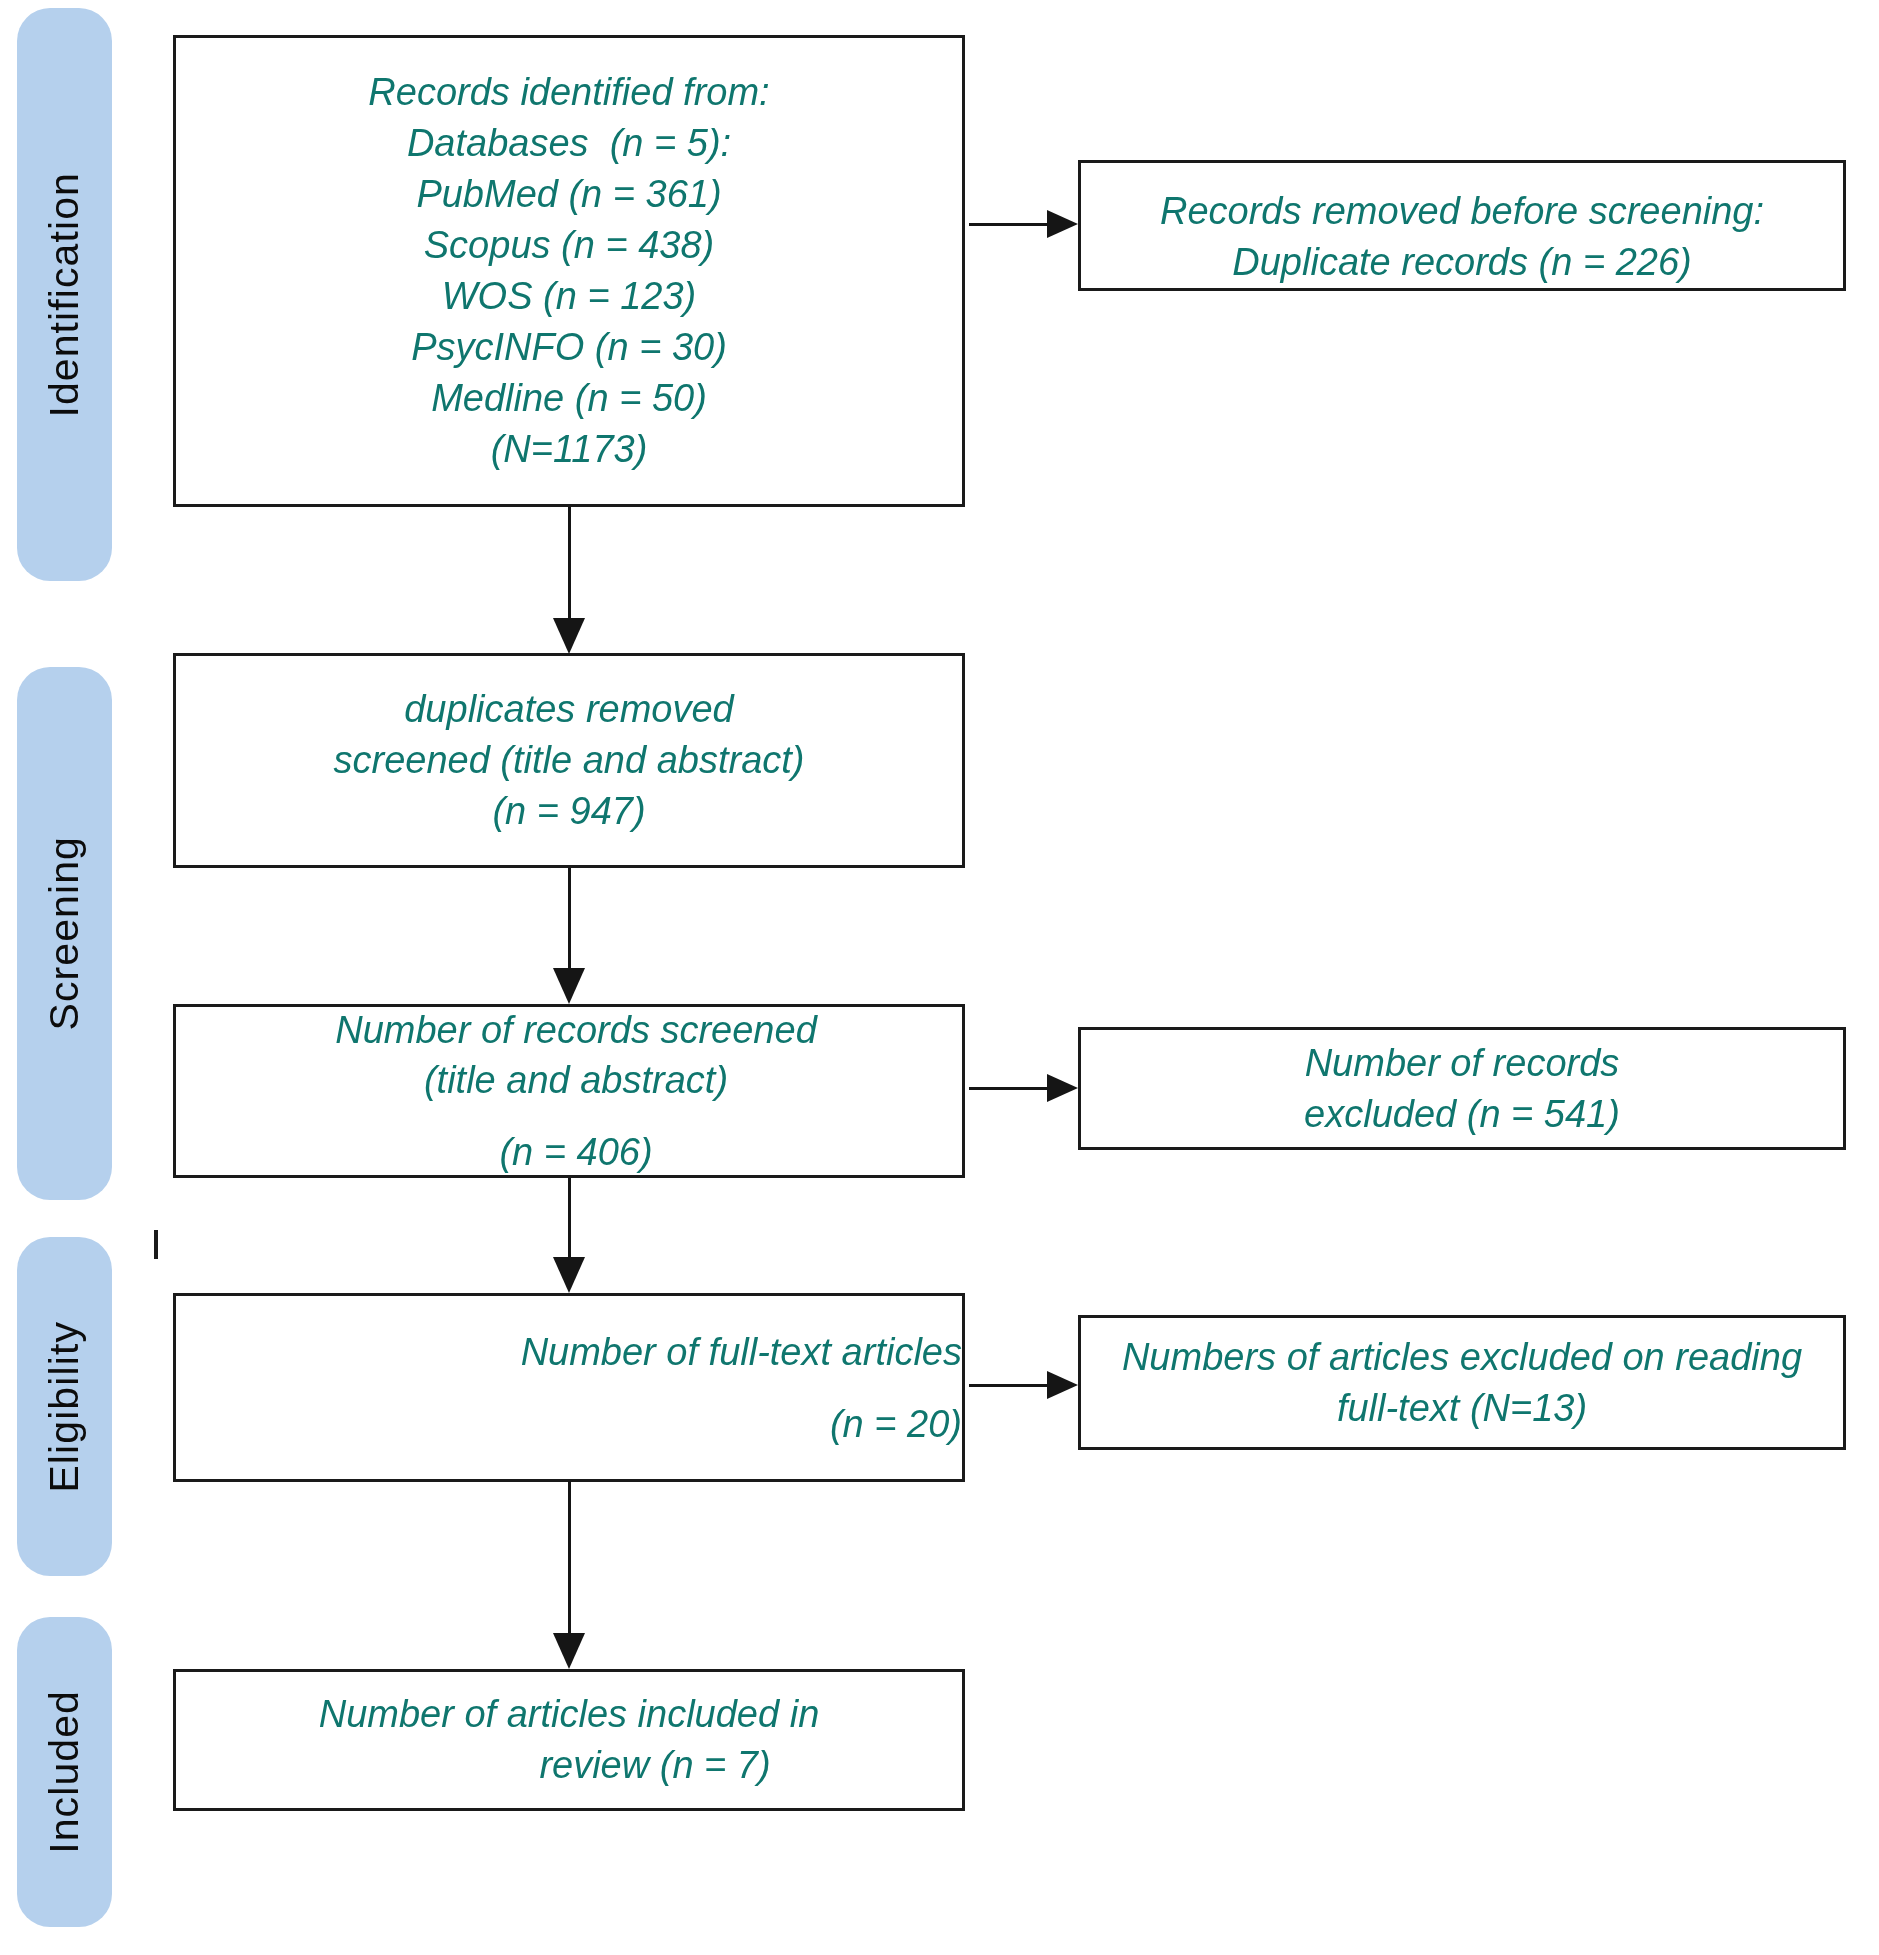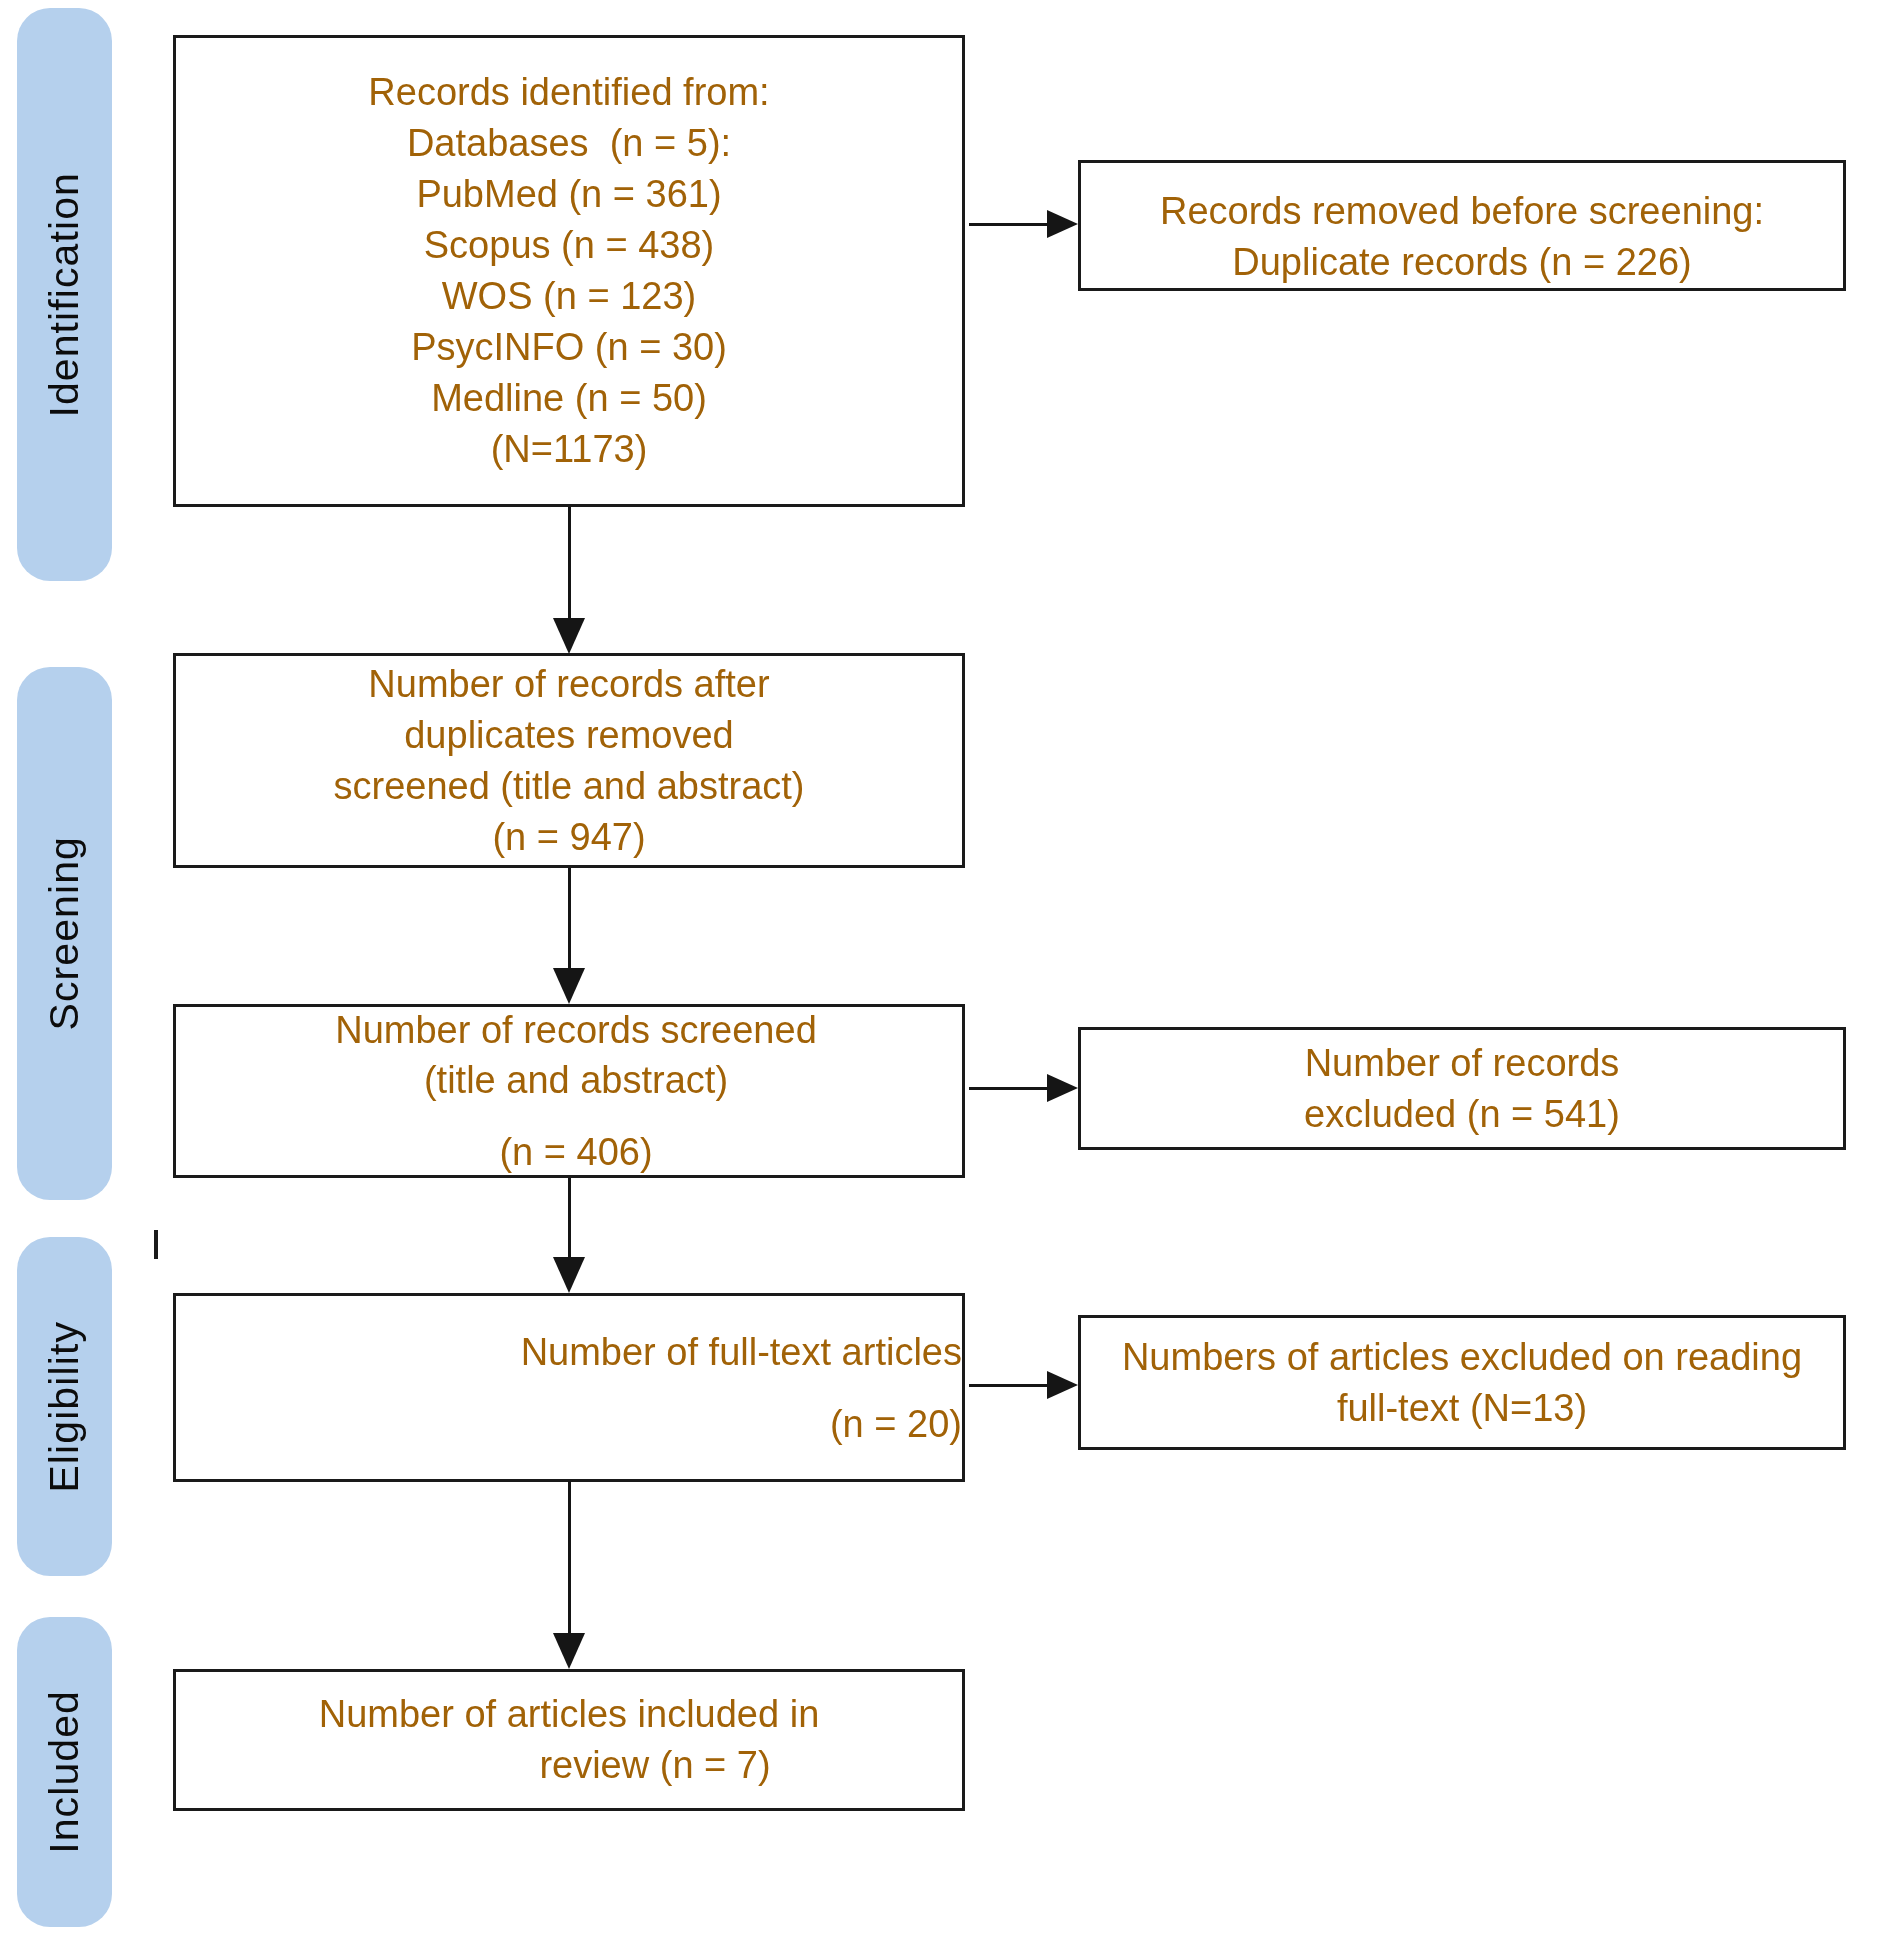--- a/index.html
+++ b/index.html
@@ -42,21 +42,22 @@
     display: flex;
     align-items: center;
     justify-content: center;
     text-align: center;
   }
   .fbox .lines { width: 100%; }
   .line {
     font-size: 38px;
     line-height: 51px;
     white-space: pre;
-    color: #a16207;
+    color: #0f766e;
+    font-style: italic;
   }
   .line.tight { line-height: 50px; padding-left: 14px; }
   .line.gap { margin-top: 22px; }
   .line.shift-right { transform: translateX(86px); }
 
   
   .vline { position: absolute; width: 3.2px; background: #151515; }
   .hline { position: absolute; height: 3.2px; background: #151515; }
   .arrow-down {
     position: absolute; width: 0; height: 0;
@@ -104,21 +105,20 @@
       <div class="line">Scopus (n = 438)</div>
       <div class="line">WOS (n = 123)</div>
       <div class="line">PsycINFO (n = 30)</div>
       <div class="line">Medline (n = 50)</div>
       <div class="line">(N=1173)</div>
     </div>
   </div>
 
   <div class="fbox" style="left:173px; top:653px; width:792px; height:215px;">
     <div class="lines">
-      <div class="line">Number of records after</div>
       <div class="line">duplicates removed</div>
       <div class="line">screened (title and abstract)</div>
       <div class="line">(n = 947)</div>
     </div>
   </div>
 
   <div class="fbox" style="left:173px; top:1004px; width:792px; height:174px;">
     <div class="lines">
       <div class="line tight">Number of records screened</div>
       <div class="line tight">(title and abstract)</div>

